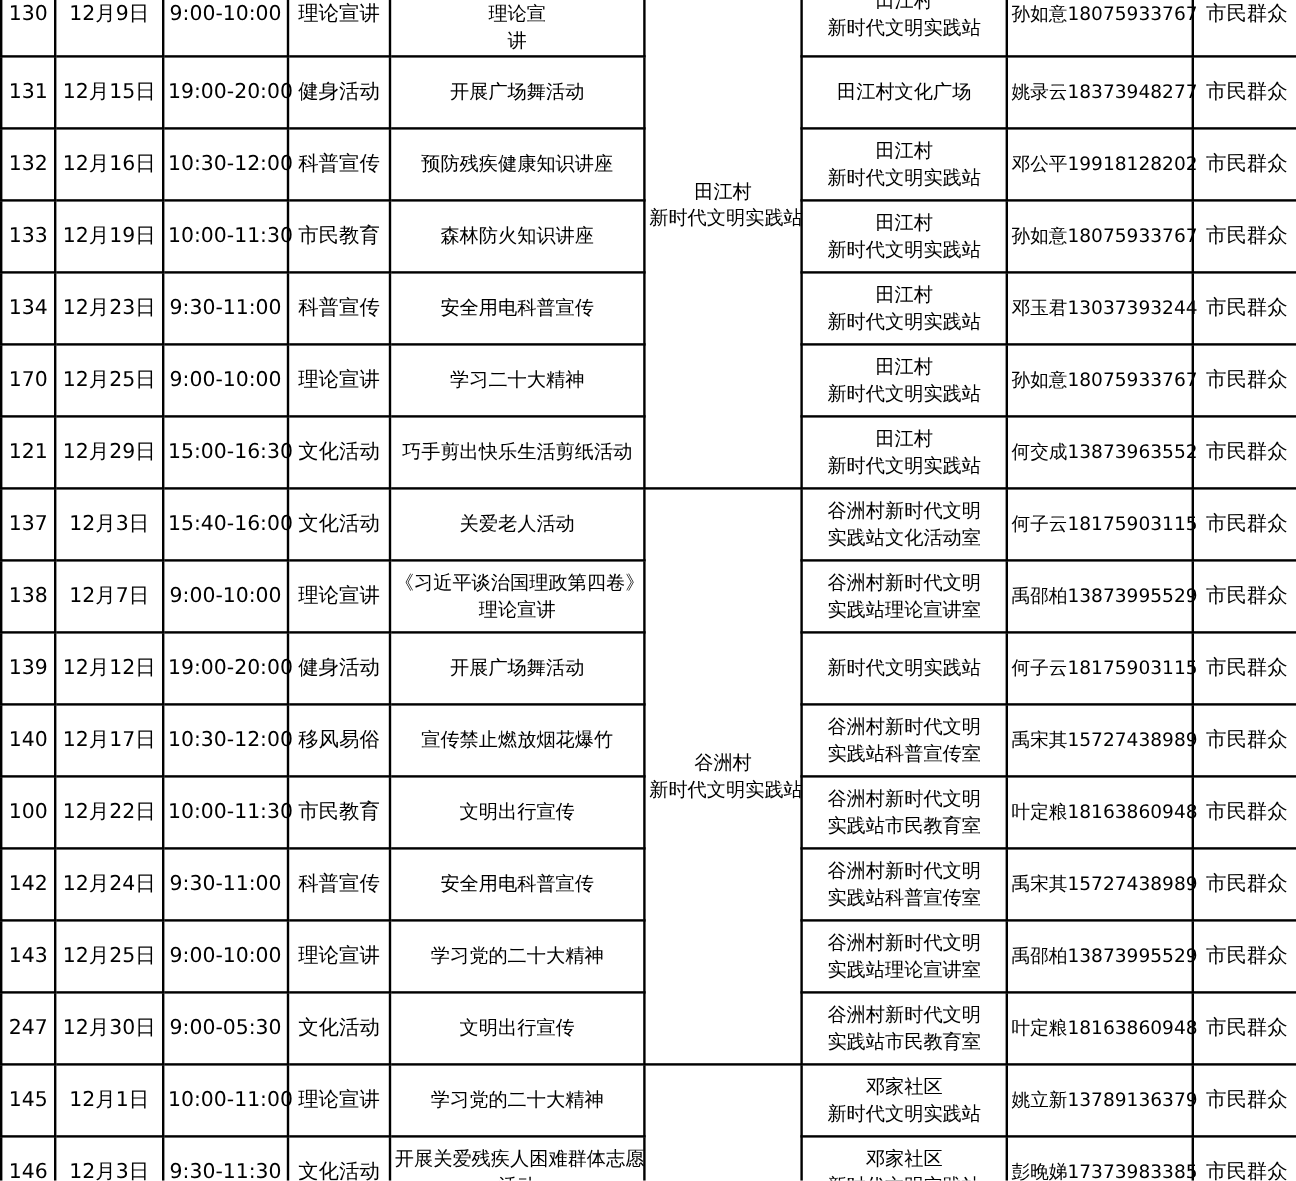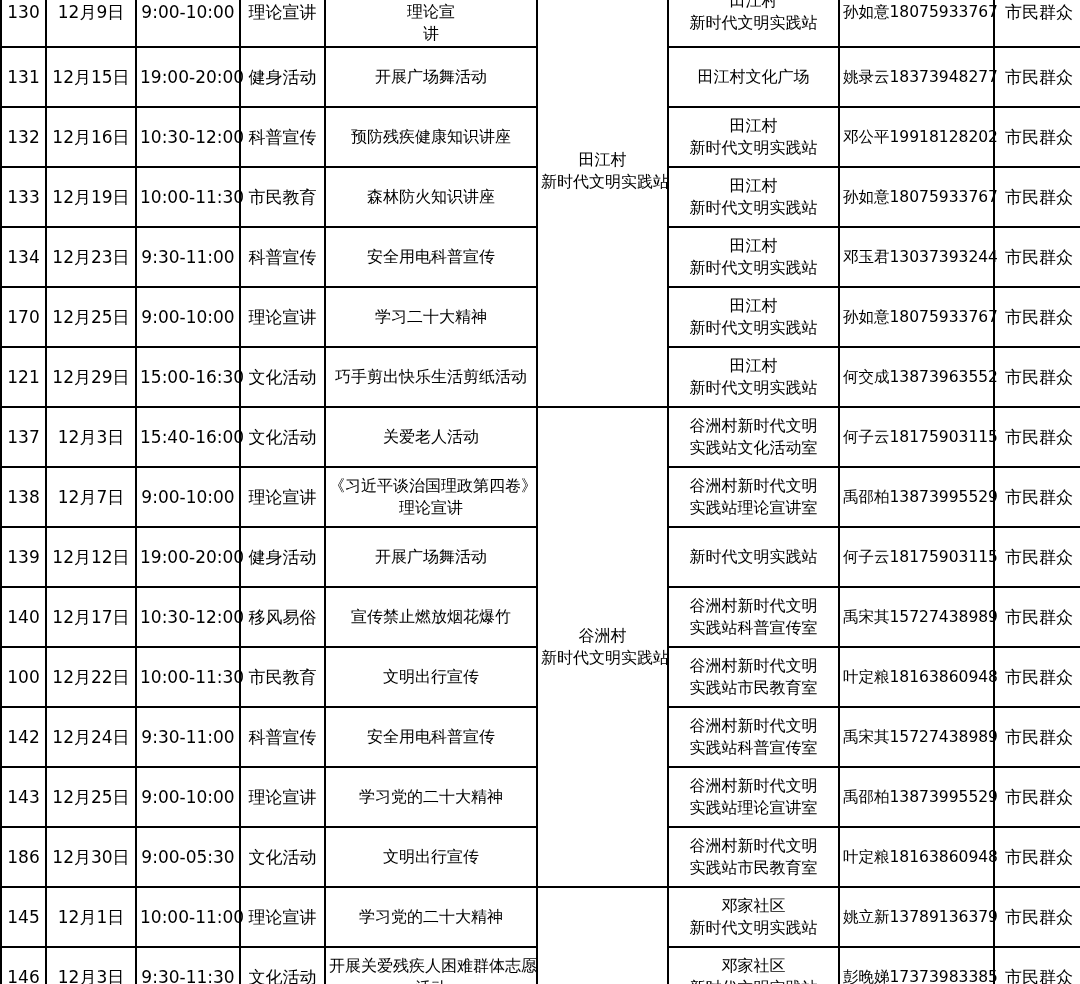--- a/index.html
+++ b/index.html
@@ -213,21 +213,21 @@
           <td class="date-cell">12月25日</td>
           <td class="time-cell">9:00-10:00</td>
           <td class="activity-type-cell">理论宣讲</td>
           <td class="activity-name-cell wrap">学习党的二十大精神</td>
           <td class="location-cell wrap">谷洲村新时代文明
 实践站理论宣讲室</td>
           <td class="contact-cell">禹邵柏13873995529</td>
           <td class="audience-cell">市民群众</td>
         </tr>
         <tr>
-          <td class="row-index-cell">186</td>
+          <td class="row-index-cell">247</td>
           <td class="date-cell">12月30日</td>
           <td class="time-cell">9:00-05:30</td>
           <td class="activity-type-cell">文化活动</td>
           <td class="activity-name-cell wrap">文明出行宣传</td>
           <td class="location-cell wrap">谷洲村新时代文明
 实践站市民教育室</td>
           <td class="contact-cell">叶定粮18163860948</td>
           <td class="audience-cell">市民群众</td>
         </tr>
         <tr>

